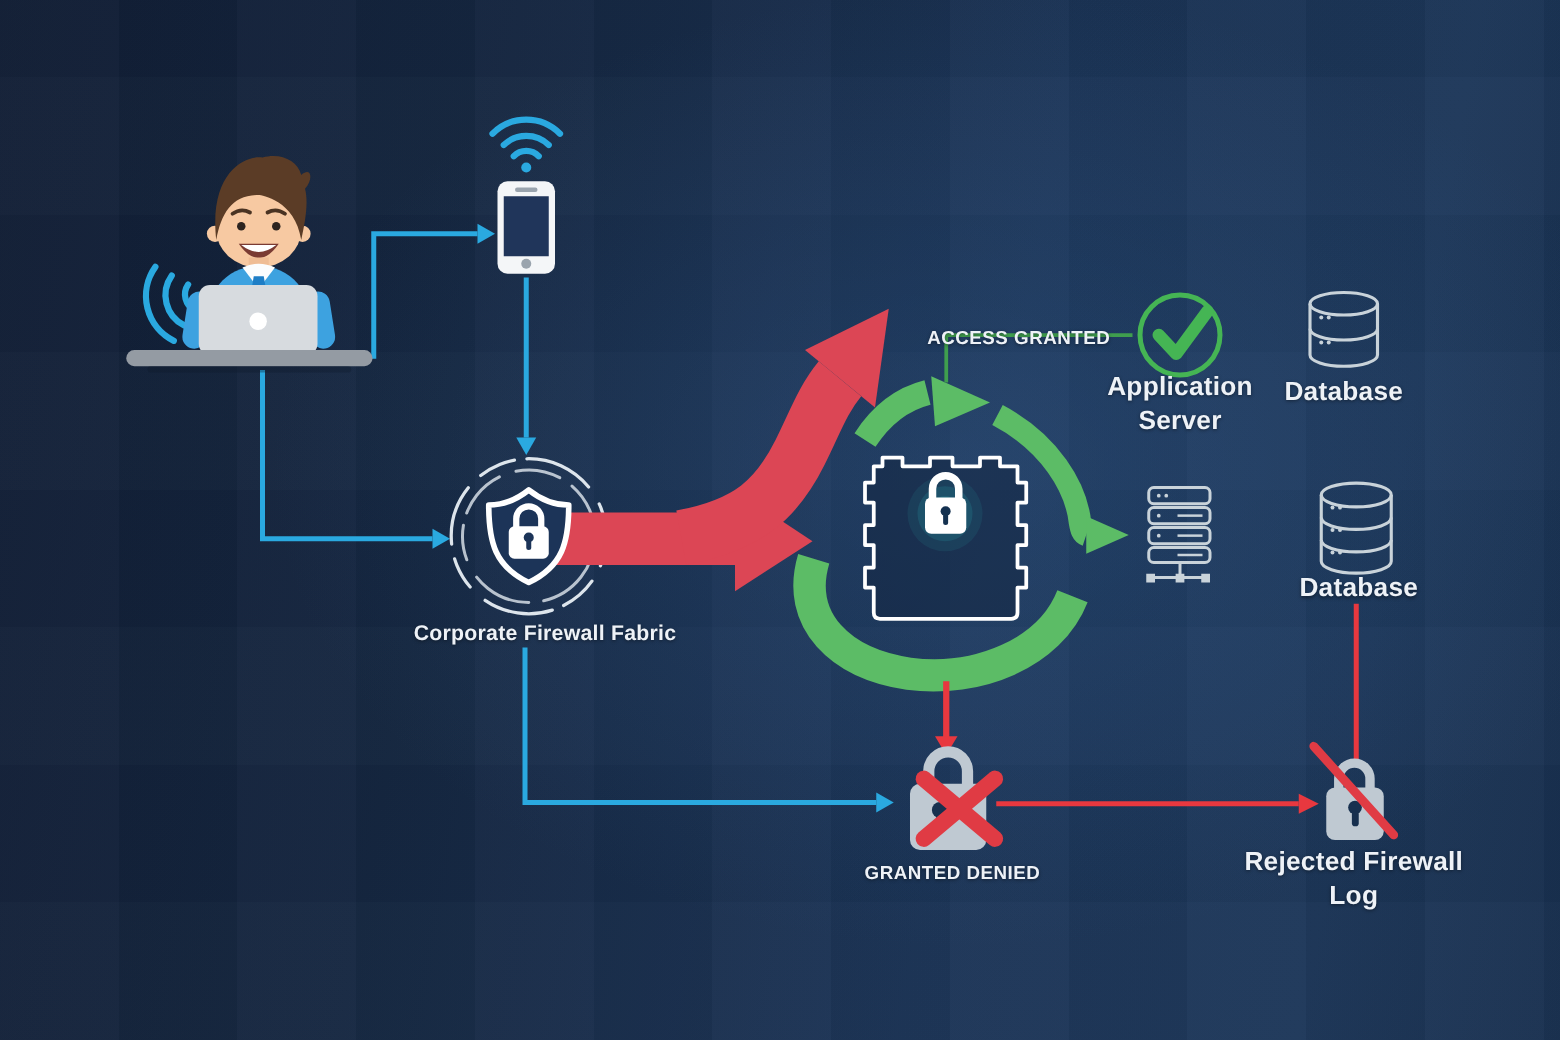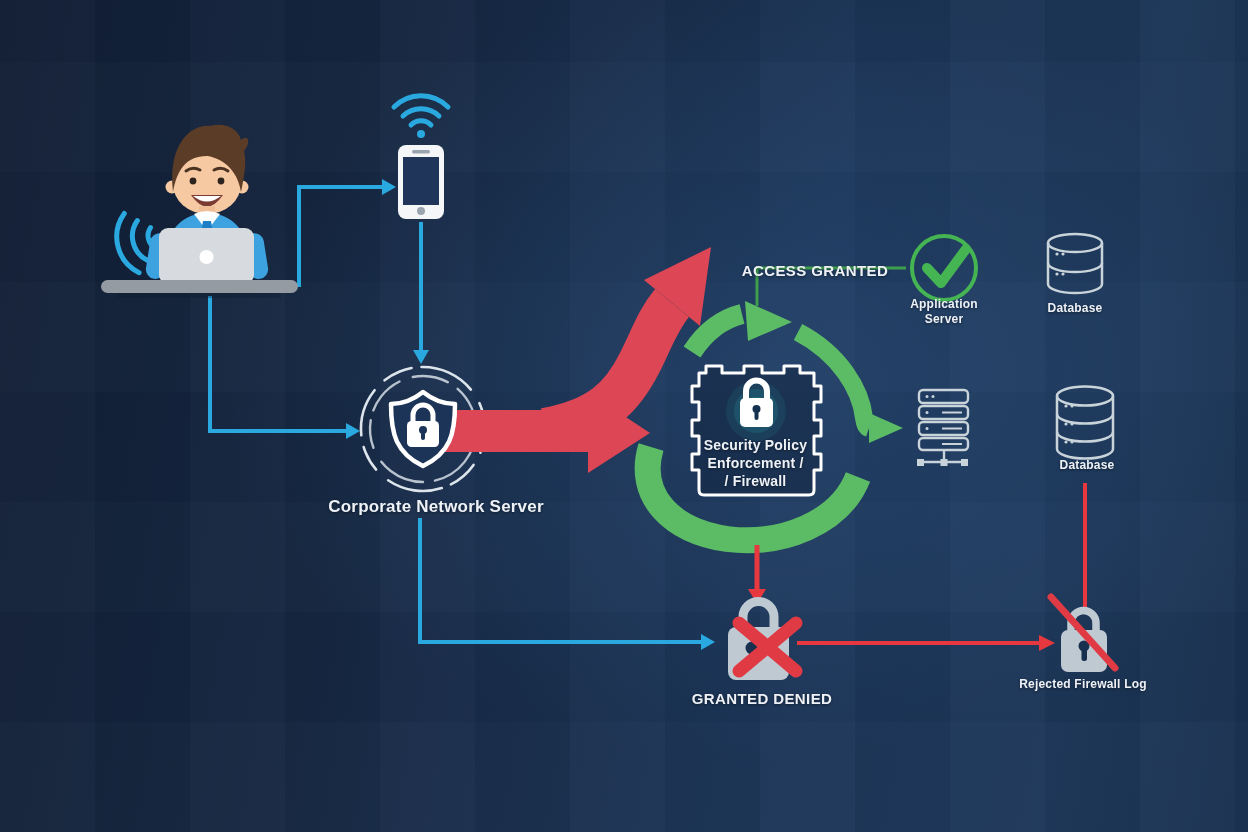--- a/index.html
+++ b/index.html
@@ -12,21 +12,21 @@
       repeating-linear-gradient(0deg, rgba(255,255,255,0.012) 0 110px, rgba(0,0,0,0.02) 110px 220px),
       linear-gradient(100deg,#111e35 0%,#152741 30%,#1b3456 62%,#1d3759 85%,#18304f 100%);
   }
   svg{position:absolute;left:0;top:0;}
   .lbl{
     position:absolute;color:#eef2f7;font-weight:600;text-align:center;
     text-shadow:0 1px 3px rgba(0,0,0,0.45);letter-spacing:.2px;line-height:1.28;
   }
   .pre{white-space:pre-line;}
   .f17{font-size:17px;}
-  .f15{font-size:12px;}
+  .f15{font-size:21px;}
   .f15c{font-size:15px;letter-spacing:.4px;}
   .f14{font-size:14px;}
 </style>
 </head>
 <body>
 
 <div id="stage">
 
 <svg width="1248" height="832" viewBox="0 0 1248 832">
 
@@ -204,32 +204,29 @@
   <g>
     <path d="M 1071,632 L 1071,623 A 12.5 12.5 0 0 1 1096,623 L 1096,632" stroke="#bfc9d2" stroke-width="7.5" fill="none"></path>
     <rect x="1061" y="630" width="46" height="42" rx="7" fill="#bfc9d2"></rect>
     <circle cx="1084" cy="646" r="5.5" fill="#17304f"></circle>
     <rect x="1081.5" y="649" width="5.5" height="12" rx="2.5" fill="#17304f"></rect>
     <path d="M 1051,597 L 1115,668" stroke="#e03b44" stroke-width="7" stroke-linecap="round"></path>
   </g>
 
 </svg>
 
-<div class="lbl f17" style="left:306px;top:496px;width:260px;">Corporate Network Server</div>
+<div class="lbl f17" style="left:306px;top:496px;width:260px;">Corporate Firewall Fabric</div>
 
 <div class="lbl f15c" style="left:735px;top:224px;width:160px;margin-top:37px;">ACCESS GRANTED</div>
 
 <div class="lbl f15 pre" style="left:874px;top:297px;width:140px;">Application
 Server</div>
 
 <div class="lbl f15" style="left:1015px;top:301px;width:120px;">Database</div>
 
 <div class="lbl f15" style="left:1027px;top:458px;width:120px;">Database</div>
 
-<div class="lbl f14 pre" style="left:690px;top:437px;width:131px;">Security Policy
-Enforcement /
-/ Firewall</div>
 
 <div class="lbl f15c" style="left:682px;top:689px;width:160px;">GRANTED DENIED</div>
 
 <div class="lbl f15" style="left:993px;top:677px;width:180px;">Rejected Firewall Log</div>
 
 </div>
 
 </body></html>

